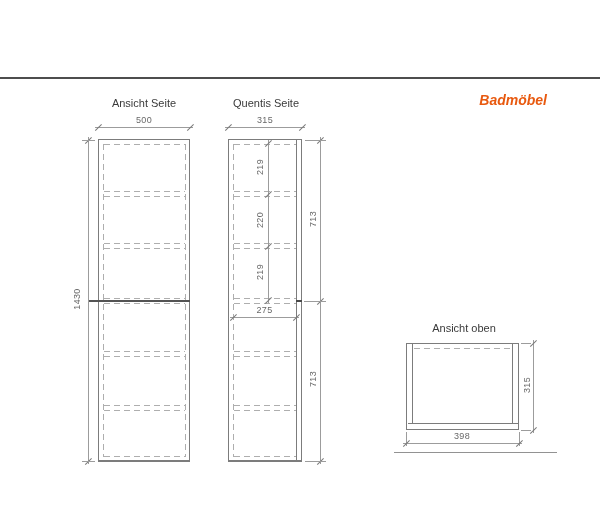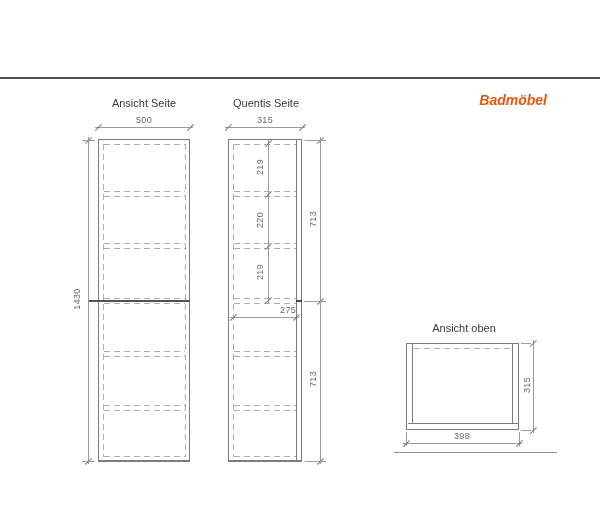--- a/index.html
+++ b/index.html
@@ -102,21 +102,21 @@
 
     <div class="dline" style="left:268px;top:140px;width:1px;height:163px;"></div>
     <div class="tk" style="left:263.5px;top:142.5px;"></div>
     <div class="tk" style="left:263.5px;top:193.5px;"></div>
     <div class="tk" style="left:263.5px;top:245.5px;"></div>
     <div class="tk" style="left:263.5px;top:299.5px;"></div>
     <div class="dimv rot" style="left:245px;top:162px;width:30px;">219</div>
     <div class="dimv rot" style="left:245px;top:215px;width:30px;">220</div>
     <div class="dimv rot" style="left:245px;top:267px;width:30px;">219</div>
 
-    <div class="dimv" style="left:233px;top:305px;width:63px;text-align:right;">275</div>
+    <div class="dimv" style="left:233px;top:305px;width:63px;">275</div>
     <div class="dline" style="left:230px;top:317px;width:69px;height:1px;"></div>
     <div class="tk" style="left:228.5px;top:316.5px;"></div>
     <div class="tk" style="left:291.5px;top:316.5px;"></div>
 
     <div class="dline" style="left:320px;top:137px;width:1px;height:327px;"></div>
     <div class="tk" style="left:315.5px;top:139.5px;"></div>
     <div class="tk" style="left:315.5px;top:300.5px;"></div>
     <div class="tk" style="left:315.5px;top:460.5px;"></div>
     <div class="dline" style="left:305px;top:140px;width:21px;height:1px;"></div>
     <div class="dline" style="left:304px;top:301px;width:22px;height:1px;"></div>

